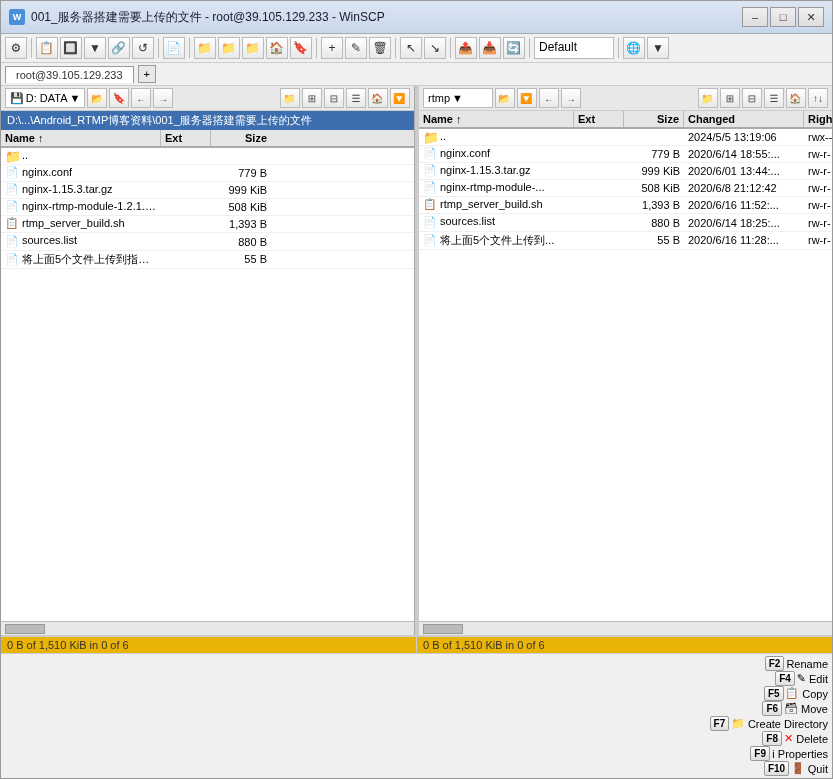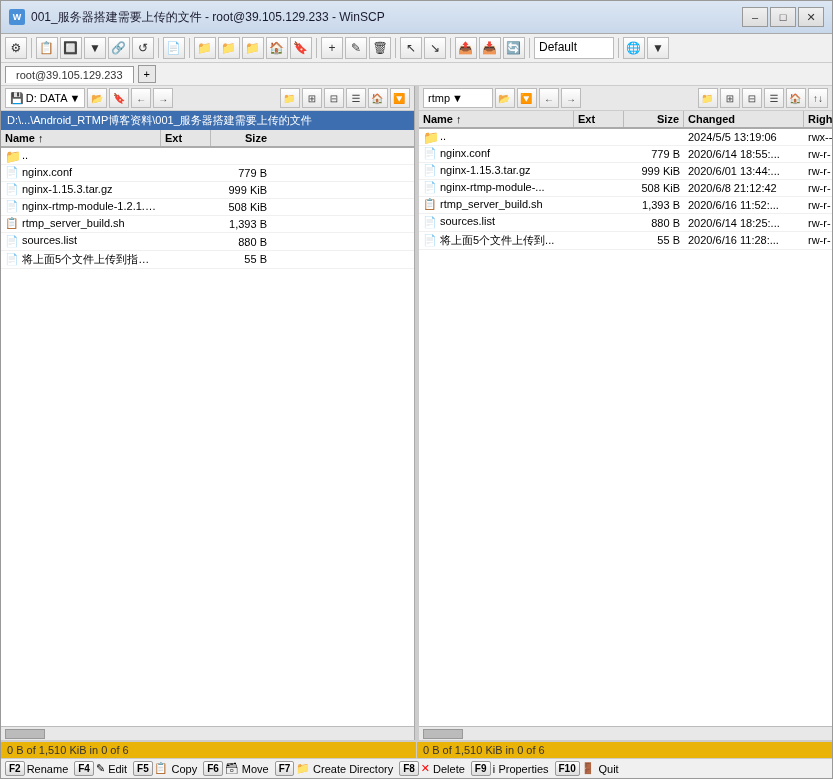--- a/index.html
+++ b/index.html
@@ -268,23 +268,23 @@
       font-size: 11px;
       color: #333;
       display: flex;
       align-items: center;
     }
     .shortcuts-bar {
       background: #f0f0f0;
       border-top: 1px solid #ccc;
       padding: 2px 4px;
       display: flex;
-      align-items: center;
-      gap: 6px;
+      align-items: flex-end;
       flex-wrap: nowrap;
+      flex-direction: column;
     }
     .shortcut {
       display: flex;
       align-items: center;
       gap: 2px;
       white-space: nowrap;
     }
     .shortcut-key {
       background: linear-gradient(to bottom, #fff, #ddd);
       border: 1px solid #999;

